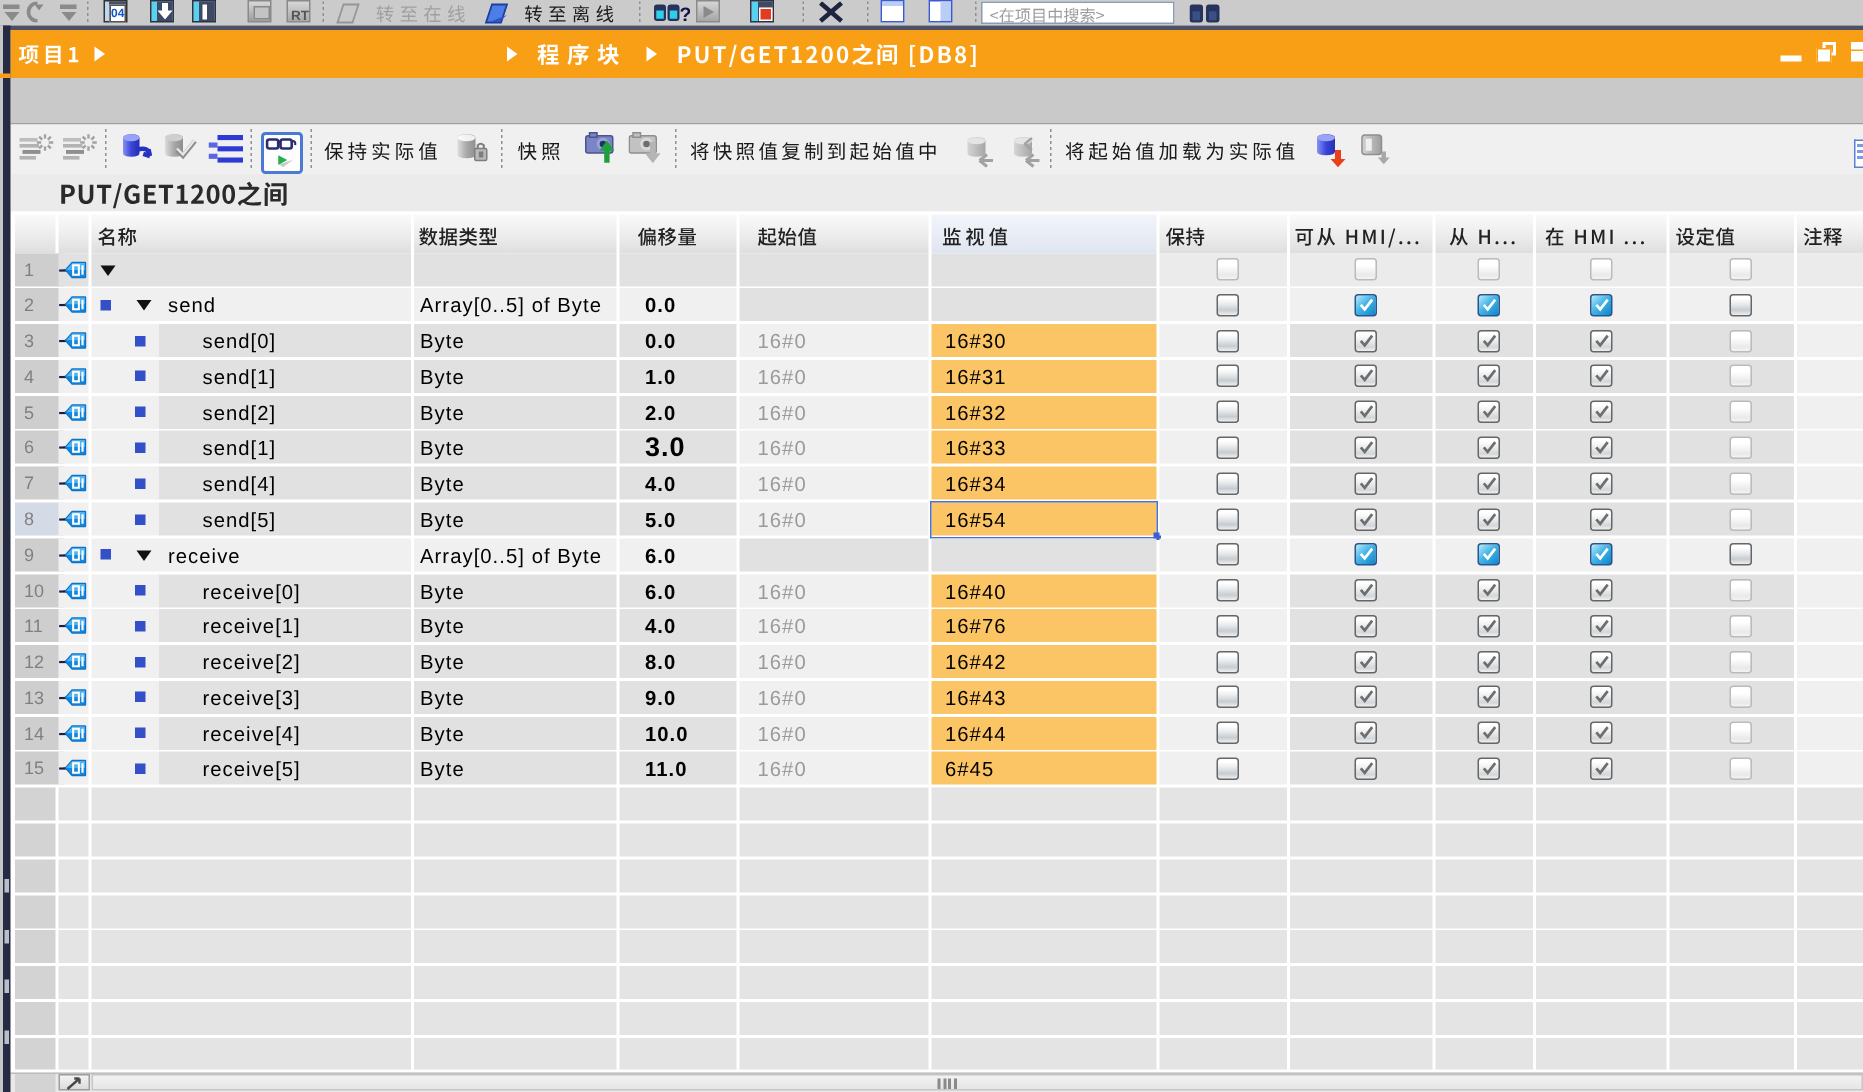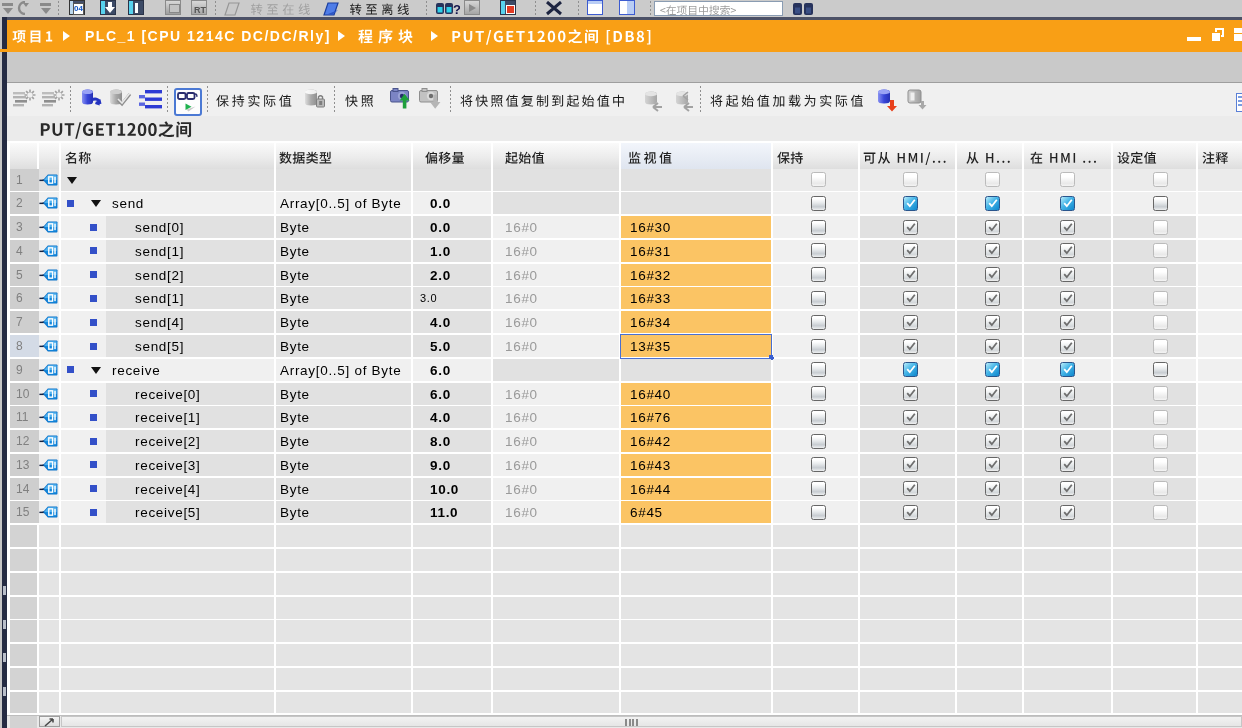--- a/index.html
+++ b/index.html
@@ -104,21 +104,20 @@
       <rect x="11" y="1" width="9" height="12" rx="2" fill="#27335c"></rect>
       <rect x="2" y="5.5" width="5" height="6" fill="#3a4f85"></rect>
       <rect x="13" y="5.5" width="5" height="6" fill="#3a4f85"></rect>
     </svg>
     <div style="position:absolute;left:12px;top:27px;">
       <svg width="44" height="18" viewBox="0 -14.70 44 18.20" style="display:block;overflow:visible">
         <path d="M8.4 -6.8V-3.9C8.4 -2.5 7.9 -0.9 4.2 0.0C4.5 0.3 5.0 0.9 5.2 1.3C9.2 0.1 10.1 -1.9 10.1 -3.9V-6.8ZM9.6 -1.0C10.6 -0.4 11.9 0.6 12.5 1.2L13.7 0.1C13.0 -0.5 11.6 -1.4 10.6 -2.0ZM0.3 -2.9 0.7 -1.1C2.0 -1.6 3.8 -2.2 5.4 -2.8L5.2 -4.2L3.8 -3.8V-8.8H5.2V-10.4H0.5V-8.8H2.1V-3.4ZM5.8 -8.8V-2.2H7.4V-7.3H11.1V-2.2H12.8V-8.8H9.5L10.1 -9.9H13.5V-11.4H5.4V-9.9H8.1C8.0 -9.5 7.9 -9.1 7.8 -8.8Z M20.2 -6.3H26.7V-4.6H20.2ZM20.2 -7.9V-9.5H26.7V-7.9ZM20.2 -3.1H26.7V-1.4H20.2ZM18.5 -11.1V1.1H20.2V0.2H26.7V1.1H28.5V-11.1Z M34.1 0.0H40.4V-1.7H38.4V-10.4H36.9C36.2 -10.0 35.5 -9.7 34.5 -9.5V-8.2H36.4V-1.7H34.1Z" fill="#fff"></path>
       </svg>
     </div>
     <div style="position:absolute;left:63px;top:31px;width:0;height:0;border-top:5px solid transparent;border-bottom:5px solid transparent;border-left:7px solid #fff"></div>
-    <div style="position:absolute;left:85px;top:20px;height:32px;line-height:32px;font-size:14px;letter-spacing:1.5px;font-weight:bold;color:#fff">PLC_1 [CPU 1214C DC/DC/Rly]</div>
     <div style="position:absolute;left:338px;top:31px;width:0;height:0;border-top:5px solid transparent;border-bottom:5px solid transparent;border-left:7px solid #fff"></div>
     <div style="position:absolute;left:358px;top:26px;">
       <svg width="60" height="20" viewBox="0 -15.75 60 19.50" style="display:block;overflow:visible">
         <path d="M8.5 -10.7H12.1V-8.6H8.5ZM6.9 -12.2V-7.1H13.8V-12.2ZM6.8 -3.4V-1.9H9.4V-0.6H5.8V1.0H14.5V-0.6H11.2V-1.9H13.8V-3.4H11.2V-4.6H14.2V-6.2H6.4V-4.6H9.4V-3.4ZM5.1 -12.6C3.9 -12.1 2.1 -11.6 0.4 -11.4C0.6 -11.0 0.9 -10.4 0.9 -10.0C1.5 -10.0 2.1 -10.2 2.8 -10.3V-8.5H0.6V-6.9H2.5C2.0 -5.4 1.1 -3.8 0.3 -2.8C0.6 -2.4 1.0 -1.6 1.1 -1.1C1.7 -1.8 2.3 -2.9 2.8 -4.1V1.3H4.5V-4.5C4.9 -4.0 5.2 -3.4 5.4 -3.0L6.5 -4.4C6.2 -4.8 4.9 -6.1 4.5 -6.4V-6.9H6.1V-8.5H4.5V-10.7C5.2 -10.8 5.8 -11.0 6.3 -11.2Z M25.6 -6.1C26.3 -5.8 27.1 -5.4 27.9 -5.0H23.8V-3.5H27.9V-0.5C27.9 -0.3 27.8 -0.3 27.5 -0.3C27.2 -0.3 26.1 -0.3 25.2 -0.3C25.5 0.2 25.8 0.9 25.8 1.3C27.1 1.3 28.1 1.4 28.8 1.1C29.5 0.9 29.7 0.4 29.7 -0.5V-3.5H31.8C31.5 -2.9 31.2 -2.4 30.9 -2.0L32.4 -1.4C33.0 -2.2 33.8 -3.4 34.4 -4.6L33.1 -5.1L32.8 -5.0H30.7L30.8 -5.1L30.1 -5.5C31.2 -6.2 32.4 -7.2 33.2 -8.0L32.1 -8.9L31.7 -8.8H24.5V-7.4H30.2C29.7 -7.0 29.1 -6.6 28.6 -6.2C27.9 -6.6 27.2 -6.9 26.6 -7.1ZM26.9 -12.4 27.4 -11.2H21.6V-7.1C21.6 -4.9 21.5 -1.7 20.3 0.4C20.7 0.6 21.5 1.1 21.8 1.4C23.2 -0.9 23.4 -4.6 23.4 -7.1V-9.5H34.4V-11.2H29.4C29.2 -11.7 28.9 -12.4 28.7 -12.9Z M51.6 -6.0H49.9C49.9 -6.4 50.0 -6.8 50.0 -7.3V-8.7H51.6ZM48.2 -12.6V-10.4H46.0V-8.7H48.2V-7.3C48.2 -6.8 48.2 -6.4 48.2 -6.0H45.6V-4.3H47.9C47.5 -2.6 46.4 -1.1 44.0 0.0C44.4 0.3 45.0 1.0 45.3 1.4C47.8 0.2 49.0 -1.5 49.5 -3.4C50.3 -1.3 51.5 0.4 53.3 1.4C53.6 0.9 54.1 0.1 54.5 -0.2C52.8 -1.0 51.6 -2.4 50.9 -4.3H54.3V-6.0H53.3V-10.4H50.0V-12.6ZM40.4 -2.8 41.1 -1.0C42.5 -1.6 44.1 -2.4 45.7 -3.2L45.3 -4.8L43.9 -4.2V-7.6H45.4V-9.3H43.9V-12.5H42.3V-9.3H40.7V-7.6H42.3V-3.6C41.6 -3.3 40.9 -3.0 40.4 -2.8Z" fill="#fff"></path>
       </svg>
     </div>
     <div style="position:absolute;left:431px;top:31px;width:0;height:0;border-top:5px solid transparent;border-bottom:5px solid transparent;border-left:7px solid #fff"></div>
     <div style="position:absolute;left:451px;top:26px;">
       <svg width="202" height="20" viewBox="0 -15.75 202 19.50" style="display:block;overflow:visible">
         <path d="M1.4 0.0H3.6V-3.9H5.1C7.5 -3.9 9.4 -5.1 9.4 -7.6C9.4 -10.2 7.5 -11.1 5.0 -11.1H1.4ZM3.6 -5.7V-9.3H4.8C6.4 -9.3 7.2 -8.9 7.2 -7.6C7.2 -6.3 6.5 -5.7 4.9 -5.7Z M17.0 0.2C19.7 0.2 21.3 -1.3 21.3 -5.0V-11.1H19.2V-4.8C19.2 -2.5 18.3 -1.7 17.0 -1.7C15.7 -1.7 14.9 -2.5 14.9 -4.8V-11.1H12.7V-5.0C12.7 -1.3 14.3 0.2 17.0 0.2Z M27.6 0.0H29.8V-9.3H32.9V-11.1H24.5V-9.3H27.6Z M35.0 2.7H36.5L40.2 -12.1H38.7Z M48.1 0.2C49.7 0.2 51.0 -0.4 51.8 -1.1V-6.1H47.8V-4.3H49.8V-2.1C49.5 -1.9 48.9 -1.7 48.4 -1.7C46.2 -1.7 45.1 -3.2 45.1 -5.6C45.1 -8.0 46.4 -9.4 48.2 -9.4C49.2 -9.4 49.8 -9.0 50.4 -8.5L51.6 -9.9C50.9 -10.6 49.7 -11.3 48.1 -11.3C45.2 -11.3 42.8 -9.2 42.8 -5.5C42.8 -1.8 45.1 0.2 48.1 0.2Z M55.5 0.0H62.5V-1.9H57.7V-4.8H61.6V-6.7H57.7V-9.3H62.3V-11.1H55.5Z M68.4 0.0H70.6V-9.3H73.7V-11.1H65.2V-9.3H68.4Z M76.8 0.0H83.5V-1.8H81.4V-11.1H79.7C79.0 -10.7 78.3 -10.4 77.2 -10.2V-8.8H79.2V-1.8H76.8Z M86.5 0.0H93.9V-1.9H91.5C91.0 -1.9 90.2 -1.8 89.7 -1.7C91.7 -3.7 93.4 -5.9 93.4 -7.9C93.4 -10.0 92.0 -11.3 89.9 -11.3C88.4 -11.3 87.4 -10.7 86.3 -9.6L87.6 -8.4C88.1 -9.0 88.8 -9.6 89.6 -9.6C90.7 -9.6 91.3 -8.9 91.3 -7.8C91.3 -6.1 89.5 -4.0 86.5 -1.3Z M100.5 0.2C102.8 0.2 104.2 -1.8 104.2 -5.6C104.2 -9.4 102.8 -11.3 100.5 -11.3C98.2 -11.3 96.7 -9.4 96.7 -5.6C96.7 -1.8 98.2 0.2 100.5 0.2ZM100.5 -1.5C99.5 -1.5 98.8 -2.5 98.8 -5.6C98.8 -8.7 99.5 -9.6 100.5 -9.6C101.4 -9.6 102.2 -8.7 102.2 -5.6C102.2 -2.5 101.4 -1.5 100.5 -1.5Z M110.7 0.2C113.0 0.2 114.5 -1.8 114.5 -5.6C114.5 -9.4 113.0 -11.3 110.7 -11.3C108.5 -11.3 107.0 -9.4 107.0 -5.6C107.0 -1.8 108.5 0.2 110.7 0.2ZM110.7 -1.5C109.8 -1.5 109.1 -2.5 109.1 -5.6C109.1 -8.7 109.8 -9.6 110.7 -9.6C111.7 -9.6 112.4 -8.7 112.4 -5.6C112.4 -2.5 111.7 -1.5 110.7 -1.5Z M120.3 -2.4C119.4 -2.4 118.3 -1.5 117.2 -0.4L118.5 1.3C119.1 0.3 119.8 -0.7 120.2 -0.7C120.6 -0.7 121.1 -0.2 121.7 0.2C122.8 0.9 123.9 1.1 125.8 1.1C127.3 1.1 129.6 1.0 130.6 0.9C130.7 0.4 131.0 -0.5 131.1 -1.0C129.7 -0.8 127.4 -0.7 125.9 -0.7C124.3 -0.7 123.0 -0.8 122.1 -1.3C125.1 -3.3 128.2 -6.3 130.1 -9.2L128.7 -10.0L128.4 -10.0H124.9L125.8 -10.5C125.4 -11.1 124.6 -12.2 124.1 -12.9L122.5 -12.1C122.9 -11.4 123.5 -10.6 123.8 -10.0H117.9V-8.2H127.0C125.4 -6.1 122.8 -3.8 120.4 -2.3Z M134.0 -9.1V1.3H135.9V-9.1ZM134.2 -11.8C134.9 -11.1 135.7 -10.1 136.0 -9.4L137.5 -10.4C137.2 -11.1 136.3 -12.0 135.7 -12.6ZM139.0 -4.2H141.9V-2.8H139.0ZM139.0 -7.1H141.9V-5.7H139.0ZM137.4 -8.5V-1.3H143.6V-8.5ZM138.0 -12.0V-10.3H145.2V-0.6C145.2 -0.4 145.1 -0.3 144.9 -0.3C144.8 -0.3 144.2 -0.3 143.7 -0.4C143.9 0.1 144.2 0.8 144.2 1.2C145.2 1.2 145.9 1.2 146.4 0.9C146.9 0.7 147.0 0.2 147.0 -0.6V-12.0Z M155.7 2.6H159.1V1.4H157.3V-10.9H159.1V-12.0H155.7Z M162.6 0.0H165.8C169.1 0.0 171.1 -1.9 171.1 -5.6C171.1 -9.3 169.1 -11.1 165.6 -11.1H162.6ZM164.8 -1.8V-9.3H165.5C167.6 -9.3 168.9 -8.3 168.9 -5.6C168.9 -2.9 167.6 -1.8 165.5 -1.8Z M174.7 0.0H178.7C181.1 0.0 183.0 -1.0 183.0 -3.3C183.0 -4.8 182.1 -5.6 180.9 -5.9V-6.0C181.8 -6.3 182.4 -7.3 182.4 -8.4C182.4 -10.4 180.7 -11.1 178.4 -11.1H174.7ZM176.9 -6.6V-9.4H178.3C179.6 -9.4 180.2 -9.0 180.2 -8.0C180.2 -7.2 179.6 -6.6 178.2 -6.6ZM176.9 -1.7V-5.0H178.5C180.0 -5.0 180.8 -4.5 180.8 -3.4C180.8 -2.2 180.0 -1.7 178.5 -1.7Z M189.4 0.2C191.6 0.2 193.1 -1.1 193.1 -2.8C193.1 -4.3 192.3 -5.2 191.2 -5.7V-5.8C192.0 -6.3 192.7 -7.2 192.7 -8.3C192.7 -10.1 191.4 -11.3 189.4 -11.3C187.5 -11.3 186.1 -10.2 186.1 -8.4C186.1 -7.2 186.7 -6.3 187.6 -5.7V-5.7C186.5 -5.1 185.7 -4.2 185.7 -2.8C185.7 -1.0 187.2 0.2 189.4 0.2ZM190.1 -6.3C188.9 -6.8 188.1 -7.3 188.1 -8.4C188.1 -9.3 188.7 -9.8 189.4 -9.8C190.3 -9.8 190.9 -9.1 190.9 -8.2C190.9 -7.5 190.6 -6.9 190.1 -6.3ZM189.4 -1.3C188.4 -1.3 187.6 -2.0 187.6 -3.0C187.6 -3.8 188.0 -4.6 188.6 -5.1C190.0 -4.5 191.1 -4.0 191.1 -2.8C191.1 -1.9 190.4 -1.3 189.4 -1.3Z M195.9 2.6H199.4V-12.0H195.9V-10.9H197.7V1.4H195.9Z" fill="#fff"></path>
@@ -629,21 +628,21 @@
         <path d="M4.5 8.5 L9.8 2.4 L19.6 2.4 Q20.4 2.4 20.4 3.2 L20.4 13.8 Q20.4 14.6 19.6 14.6 L9.8 14.6 Z" fill="#0d72c8"></path>
         <path d="M5.6 8.5 L10.2 3.3 L19.5 3.3 L19.5 8.5 Z" fill="#51b2ef"></path>
         <path d="M5.6 8.5 L10.2 13.7 L19.5 13.7 L19.5 8.5 Z" fill="#1287dc"></path>
         <rect x="10.8" y="5.0" width="4.2" height="7.0" fill="none" stroke="#fff" stroke-width="1.5"></rect>
         <rect x="16.9" y="5.0" width="1.6" height="7.0" fill="#fff"></rect>
       </svg>
     </div>
     <div style="position:absolute;left:90px;top:294.9px;width:7px;height:7px;background:#3350c8"></div>
     <div style="position:absolute;left:135px;top:287.4px;width:139px;height:22.0px;line-height:23.0px;font-size:13.5px;letter-spacing:0.7px;color:#000;font-weight:normal;white-space:nowrap">send[1]</div>
     <div style="position:absolute;left:280px;top:287.4px;width:131px;height:22.0px;line-height:23.0px;font-size:13.5px;letter-spacing:0.7px;color:#000;font-weight:normal;white-space:nowrap">Byte</div>
-    <div style="position:absolute;left:420px;top:287.4px;width:61px;height:22.0px;line-height:23.0px;font-size:11px;letter-spacing:0.7px;color:#000;font-weight:normal;white-space:nowrap">3.0</div>
+    <div style="position:absolute;left:430px;top:287.4px;width:61px;height:22.0px;line-height:23.0px;font-size:18px;letter-spacing:0.7px;color:#000;font-weight:bold;white-space:nowrap">3.0</div>
     <div style="position:absolute;left:505px;top:287.4px;width:114px;height:22.0px;line-height:23.0px;font-size:13.5px;letter-spacing:0.7px;color:#9a9a9a;font-weight:normal;white-space:nowrap">16#0</div>
     <div style="position:absolute;left:630px;top:287.4px;width:141px;height:22.0px;line-height:23.0px;font-size:13.5px;letter-spacing:0.7px;color:#000;font-weight:normal;white-space:nowrap">16#33</div>
     <div style="position:absolute;left:10px;top:311.2px;width:27px;height:22.0px;background:#cecece;line-height:22.0px;font-size:12px;color:#808080;padding-left:6px">7</div>
     <div style="position:absolute;left:39px;top:311.2px;width:20px;height:22.0px;background:#f0f0f0;overflow:hidden"></div>
     <div style="position:absolute;left:61px;top:311.2px;width:45px;height:22.0px;background:#f0f0f0"></div>
     <div style="position:absolute;left:106px;top:311.2px;width:168px;height:22.0px;background:#e1e1e1"></div>
     <div style="position:absolute;left:276px;top:311.2px;width:135px;height:22.0px;background:#e1e1e1;overflow:hidden"></div>
     <div style="position:absolute;left:413px;top:311.2px;width:78px;height:22.0px;background:#e1e1e1;overflow:hidden"></div>
     <div style="position:absolute;left:493px;top:311.2px;width:126px;height:22.0px;background:#f0f0f0;overflow:hidden"></div>
     <div style="position:absolute;left:621px;top:311.2px;width:150px;height:22.0px;background:#fbc464;overflow:hidden"></div>
@@ -729,21 +728,21 @@
         <path d="M5.6 8.5 L10.2 13.7 L19.5 13.7 L19.5 8.5 Z" fill="#1287dc"></path>
         <rect x="10.8" y="5.0" width="4.2" height="7.0" fill="none" stroke="#fff" stroke-width="1.5"></rect>
         <rect x="16.9" y="5.0" width="1.6" height="7.0" fill="#fff"></rect>
       </svg>
     </div>
     <div style="position:absolute;left:90px;top:342.5px;width:7px;height:7px;background:#3350c8"></div>
     <div style="position:absolute;left:135px;top:335.0px;width:139px;height:22.0px;line-height:23.0px;font-size:13.5px;letter-spacing:0.7px;color:#000;font-weight:normal;white-space:nowrap">send[5]</div>
     <div style="position:absolute;left:280px;top:335.0px;width:131px;height:22.0px;line-height:23.0px;font-size:13.5px;letter-spacing:0.7px;color:#000;font-weight:normal;white-space:nowrap">Byte</div>
     <div style="position:absolute;left:430px;top:335.0px;width:61px;height:22.0px;line-height:23.0px;font-size:13.5px;letter-spacing:0.7px;color:#000;font-weight:bold;white-space:nowrap">5.0</div>
     <div style="position:absolute;left:505px;top:335.0px;width:114px;height:22.0px;line-height:23.0px;font-size:13.5px;letter-spacing:0.7px;color:#9a9a9a;font-weight:normal;white-space:nowrap">16#0</div>
-    <div style="position:absolute;left:630px;top:335.0px;width:141px;height:22.0px;line-height:23.0px;font-size:13.5px;letter-spacing:0.7px;color:#000;font-weight:normal;white-space:nowrap">13#35</div>
+    <div style="position:absolute;left:630px;top:335.0px;width:141px;height:22.0px;line-height:23.0px;font-size:13.5px;letter-spacing:0.7px;color:#000;font-weight:normal;white-space:nowrap">16#54</div>
     <div style="position:absolute;left:10px;top:358.8px;width:27px;height:22.0px;background:#cecece;line-height:22.0px;font-size:12px;color:#808080;padding-left:6px">9</div>
     <div style="position:absolute;left:39px;top:358.8px;width:20px;height:22.0px;background:#f0f0f0;overflow:hidden"></div>
     <div style="position:absolute;left:61px;top:358.8px;width:213px;height:22.0px;background:#f0f0f0;overflow:hidden"></div>
     <div style="position:absolute;left:276px;top:358.8px;width:135px;height:22.0px;background:#f0f0f0;overflow:hidden"></div>
     <div style="position:absolute;left:413px;top:358.8px;width:78px;height:22.0px;background:#f0f0f0;overflow:hidden"></div>
     <div style="position:absolute;left:493px;top:358.8px;width:126px;height:22.0px;background:#e1e1e1;overflow:hidden"></div>
     <div style="position:absolute;left:621px;top:358.8px;width:150px;height:22.0px;background:#e1e1e1;overflow:hidden"></div>
     <div style="position:absolute;left:773px;top:358.8px;width:85px;height:22.0px;background:#f0f0f0;overflow:hidden"></div>
     <div style="position:absolute;left:810.5px;top:362.3px;width:13px;height:13px;border-radius:2.5px;border:1px solid #666;background:linear-gradient(#ffffff 15%,#e7eaec 45%,#c7ccd1 75%,#eef0f1)"></div>
     <div style="position:absolute;left:860px;top:358.8px;width:95px;height:22.0px;background:#f0f0f0;overflow:hidden"></div>

